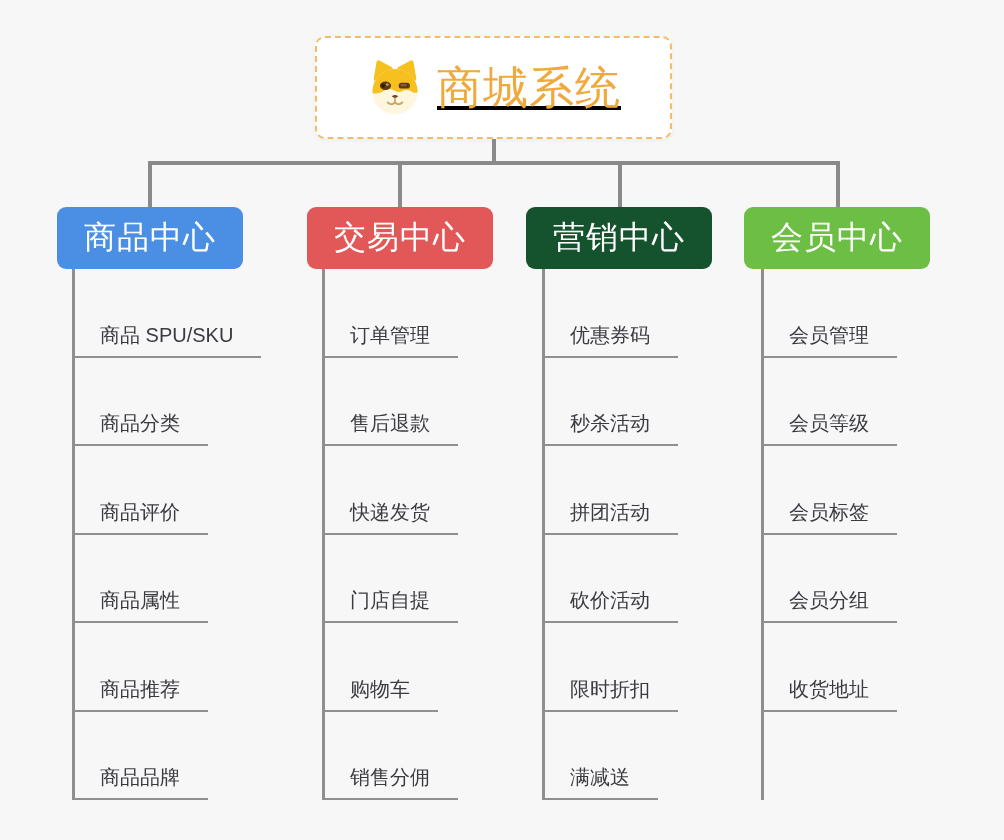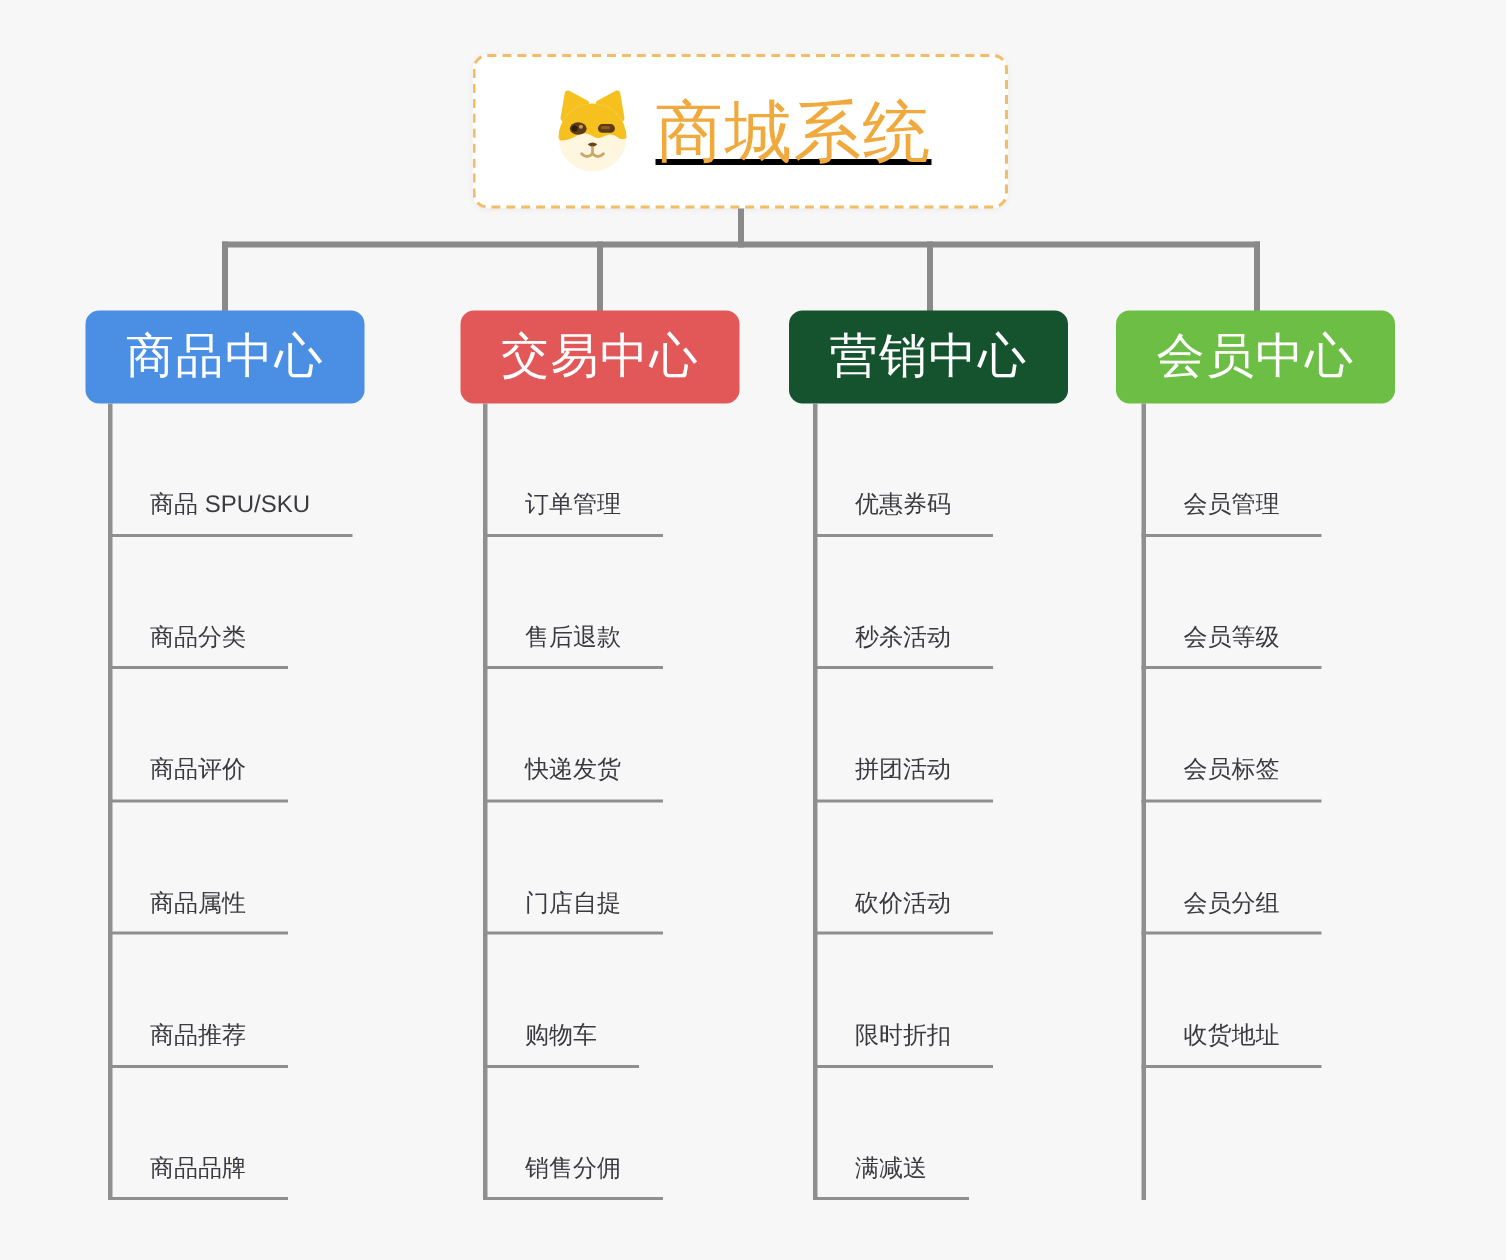--- a/index.html
+++ b/index.html
@@ -57,21 +57,21 @@
     width:2.5px; background:#8f8f8f;
   }
   .leaf-row{
     height:88.5px;
     display:flex; align-items:flex-end;
   }
   .leaf{
     display:inline-block; width:fit-content;
     padding:0 28px 9px 28px;
     border-bottom:2px solid #8f8f8f;
-    font-size:16px; color:#3a3a40; white-space:nowrap;
+    font-size:20px; color:#3a3a40; white-space:nowrap;
     line-height:1.2;
   }
 </style>
 </head>
 <body>
 
 <div class="root-node">
   <svg class="dog-icon" viewBox="0 0 64 64" aria-hidden="true">
 
     <path d="M11,22 L14,4 L27,11 Z" fill="#f6c01f" stroke="#f6c01f" stroke-width="5" stroke-linejoin="round"></path>

